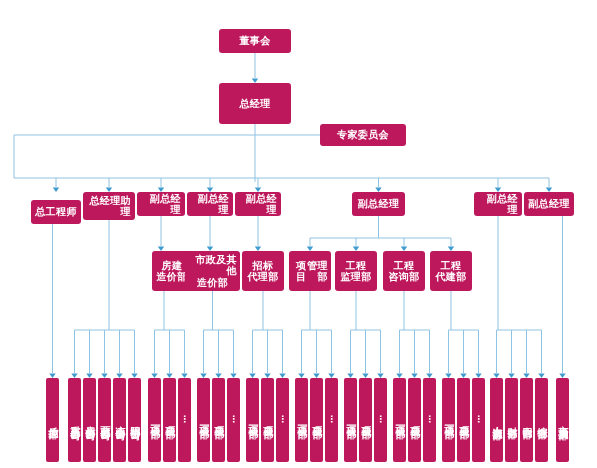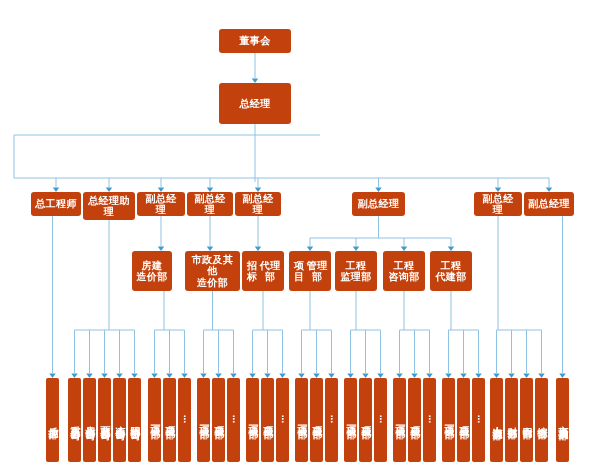--- a/index.html
+++ b/index.html
@@ -12,25 +12,25 @@
   }
   #chart{
     position:absolute;left:0;top:0;width:597px;height:468px;
   }
   svg#wires{
     position:absolute;left:0;top:0;width:597px;height:468px;
     pointer-events:none;
   }
   .box{
     position:absolute;
-    background:#c2410c;
+    background:#be185d;
     color:#ffffff;
     border-radius:3px;
     display:flex;align-items:center;justify-content:center;
-    text-align:center;
+    text-align:right;
     font-weight:bold;
     line-height:1.12;
     letter-spacing:0.4px;
     box-sizing:border-box;
     z-index:3;
   }
   .box.h{ font-size:10px; padding:0 4px; }
   .box.mid{ font-size:10px; padding:2px 3px; }
   .box.vert{
     writing-mode:vertical-rl;
@@ -174,41 +174,42 @@
       <line x1="541.5" y1="330" x2="541.5" y2="373" stroke="#8fc3e3" stroke-width="1"></line>
       <polygon points="538.3,373.4 544.7,373.4 541.5,378" fill="#3f9ad0"></polygon>
       <line x1="562.5" y1="216" x2="562.5" y2="373" stroke="#8fc3e3" stroke-width="1"></line>
       <polygon points="559.3,373.4 565.7,373.4 562.5,378" fill="#3f9ad0"></polygon>
     </svg>
 
   <div class="box h" style="left:219px;top:29px;width:72px;height:24px;">董事会</div>
 
   <div class="box h" style="left:219px;top:83px;width:72px;height:41px;">总经理</div>
 
+  <div class="box h" style="left:320px;top:124px;width:86px;height:22px;">专家委员会</div>
 
   <div id="exec-layer">
-      <div class="box h" style="left: 31px; top: 192px; width: 50px; height: 24px;">总工程师</div>
+      <div class="box h" style="left: 31px; top: 200px; width: 50px; height: 24px;">总工程师</div>
       <div class="box h" style="left: 83px; top: 192px; width: 52px; height: 28px;">总经理助理</div>
       <div class="box h" style="left: 137px; top: 192px; width: 48px; height: 24px;">副总经理</div>
       <div class="box h" style="left: 187px; top: 192px; width: 46px; height: 24px;">副总经理</div>
       <div class="box h" style="left: 235px; top: 192px; width: 46px; height: 24px;">副总经理</div>
       <div class="box h" style="left: 352px; top: 192px; width: 53px; height: 24px;">副总经理</div>
       <div class="box h" style="left: 474px; top: 192px; width: 48px; height: 24px;">副总经理</div>
       <div class="box h" style="left: 524px; top: 192px; width: 50px; height: 24px;">副总经理</div>
     </div>
   <div id="dept-layer">
-      <div class="box mid" style="left: 132px; top: 251px; width: 40px; height: 40px; flex-direction: column;">
+      <div class="box mid" style="left: 152px; top: 251px; width: 40px; height: 40px; flex-direction: column;">
         <span>房建</span>
         <span>造价部</span>
       </div>
       <div class="box mid" style="left: 185px; top: 251px; width: 55px; height: 40px; flex-direction: column;">
         <span>市政及其他</span>
         <span>造价部</span>
       </div>
-      <div class="box mid" style="left: 242px; top: 251px; width: 42px; height: 40px; flex-direction: row;">
+      <div class="box mid" style="left: 242px; top: 251px; width: 42px; height: 40px; flex-direction: column;">
         <span>招标</span>
         <span>代理部</span>
       </div>
       <div class="box mid" style="left: 289px; top: 251px; width: 42px; height: 40px; flex-direction: row;">
         <span>项目</span>
         <span>管理部</span>
       </div>
       <div class="box mid" style="left: 335px; top: 251px; width: 42px; height: 40px; flex-direction: column;">
         <span>工程</span>
         <span>监理部</span>

